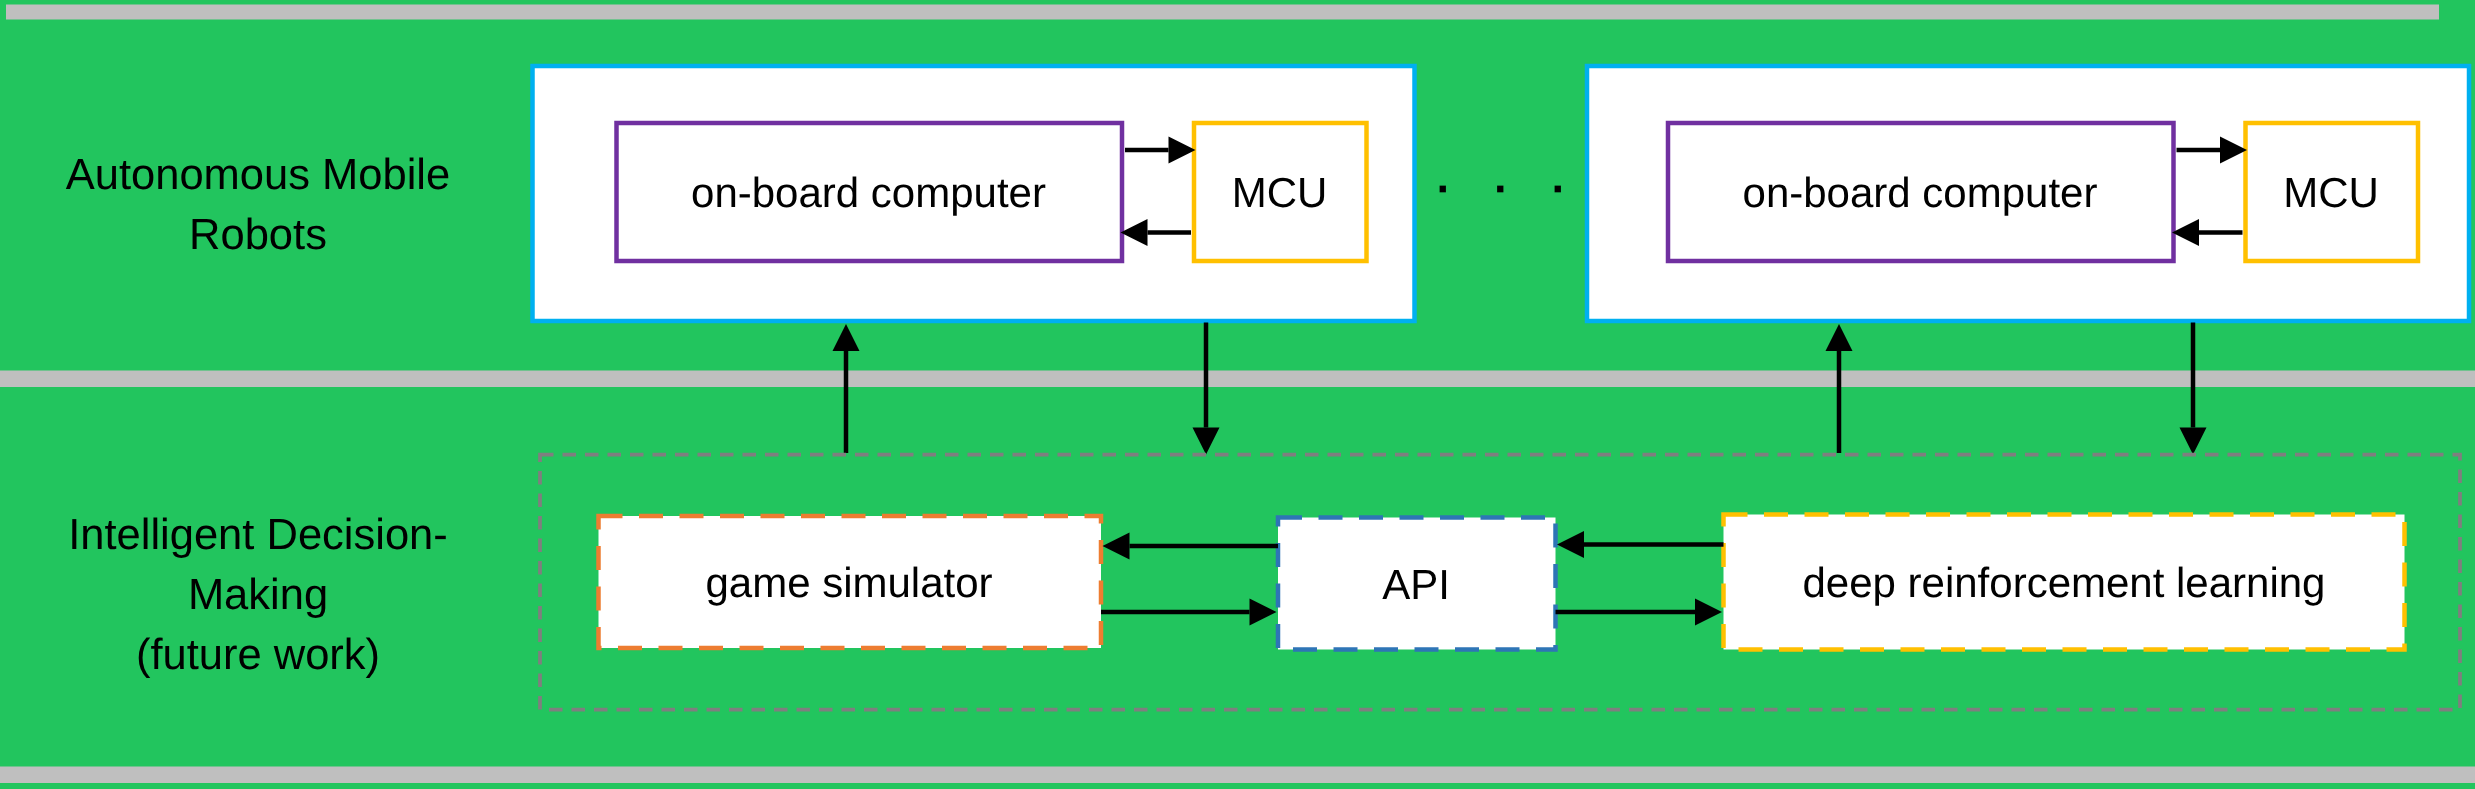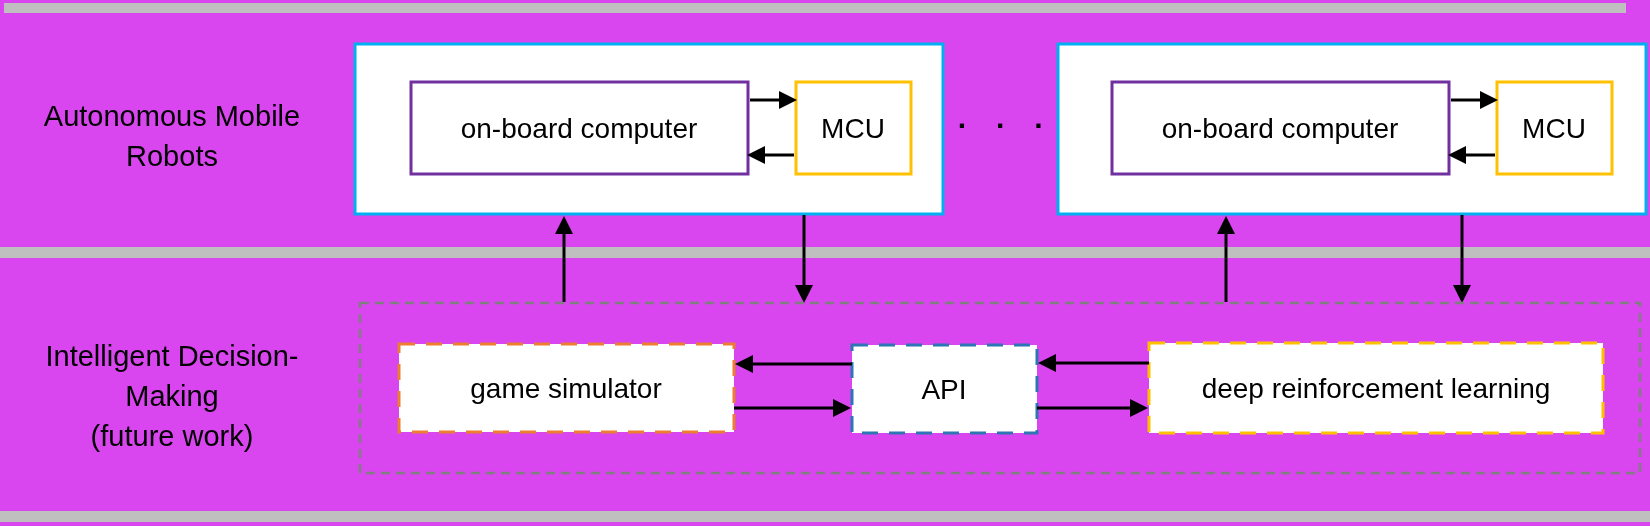--- a/index.html
+++ b/index.html
@@ -1,19 +1,19 @@
 <!DOCTYPE html>
 <html><head>
 <meta charset="utf-8">
 <style>
   html,body { margin:0; padding:0; background:#ffffff; }
   .page {
     position:relative;
     width:1650px; height:526px;
-    background:#d946ef;
+    background:#22c55e;
     font-family:"Liberation Sans", sans-serif;
     overflow:hidden;
   }
   svg { display:block; }
   .lbl  { font-family:"Liberation Sans", sans-serif; font-size:28px; fill:#000000; text-anchor:middle; }
   .sec  { font-family:"Liberation Sans", sans-serif; font-size:29px; fill:#000000; text-anchor:middle; }
   .dots { font-family:"Liberation Sans", sans-serif; font-size:30px; font-weight:bold; letter-spacing:10px; fill:#000000; text-anchor:middle; }
 </style>
 </head>
 <body>

